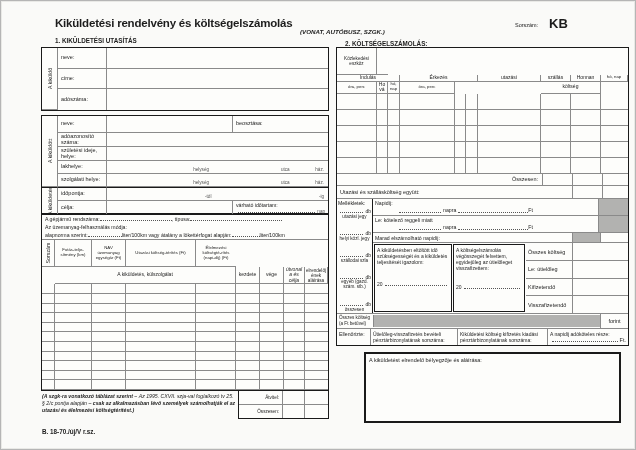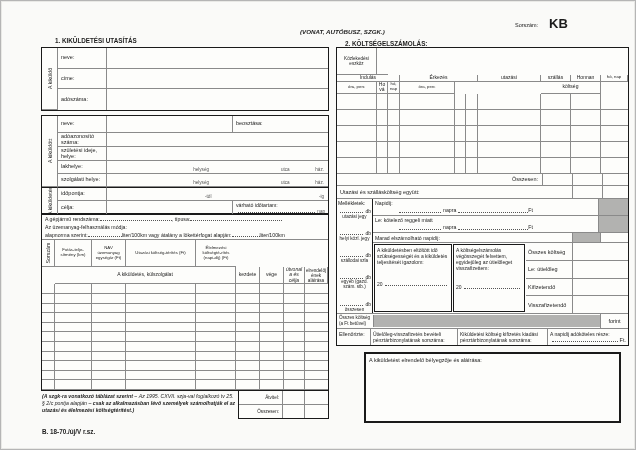--- a/index.html
+++ b/index.html
@@ -20,20 +20,21 @@
   .gray{background:#b2b2b0}
   .rrow{display:flex;border-bottom:1px solid #8a8a8a}
   .c{border-left:1px solid #8a8a8a}
   .hint{font-size:4.6px;color:#555}
 </style>
 </head>
 <body>
 
 <div class="paper">
 
+  <div class="abs b" style="left:54px;top:16px;font-size:11.5px;letter-spacing:-0.2px">Kiküldetési rendelvény és költségelszámolás</div>
   <div class="abs b i" style="left:299px;top:27px;font-size:6.2px">(VONAT, AUTÓBUSZ, SZGK.)</div>
   <div class="abs f55" style="left:514px;top:21px">Sorszám:</div>
   <div class="abs b" style="left:548px;top:15px;font-size:13px">KB</div>
   <div class="abs b f63" style="left:54px;top:36px">1. KIKÜLDETÉSI UTASÍTÁS</div>
   <div class="abs b f63" style="left:344px;top:39px">2. KÖLTSÉGELSZÁMOLÁS:</div>
 
   <div class="abs thick" style="left:40px;top:46px;width:288px;height:64px">
     <div style="display:grid;grid-template-columns:16px 49px 1fr;grid-template-rows:1fr 1fr 1fr;height:100%">
       <div class="cell" style="grid-row:1/4">
           <div class="vtext">A kiküldő</div>

